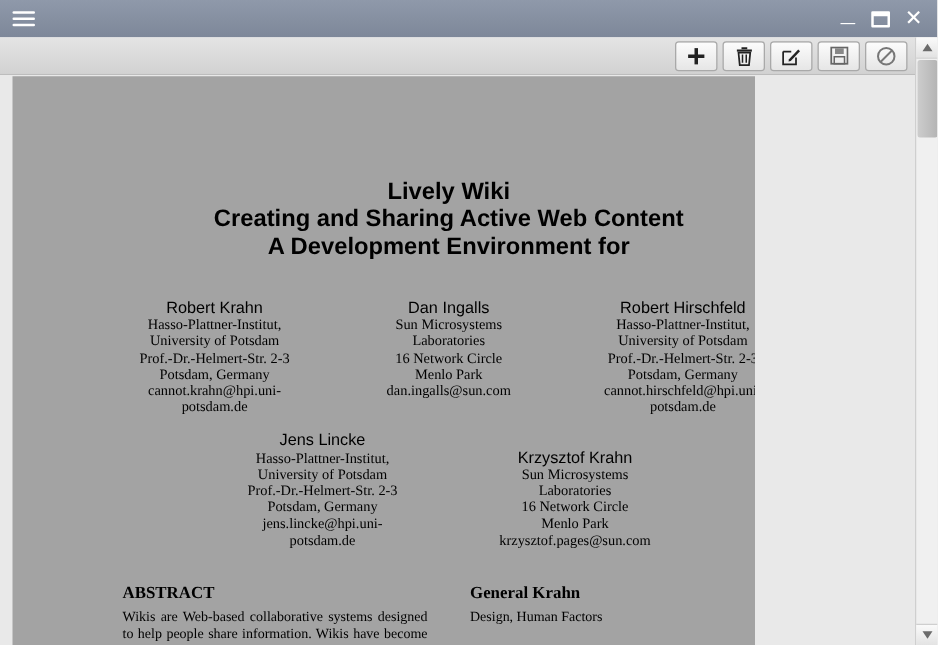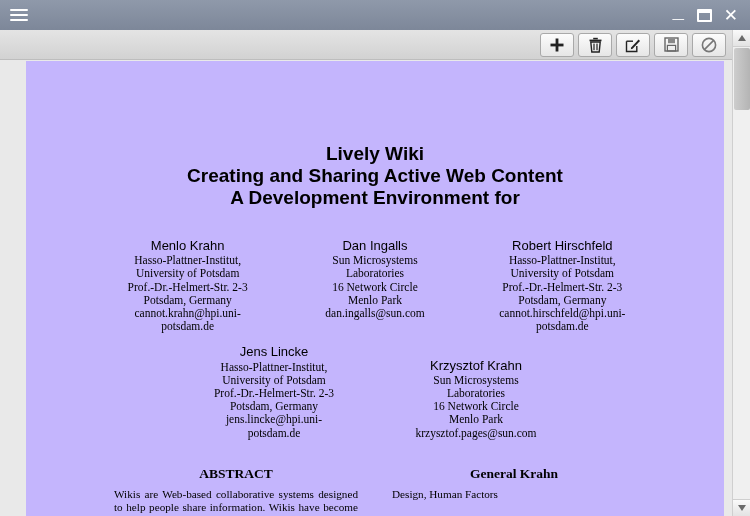--- a/index.html
+++ b/index.html
@@ -135,23 +135,23 @@
     top: 18px; left: 1px;
     width: 16px; height: 62px;
     background: linear-gradient(90deg, #cdcdcd, #b4b4b4);
     border-radius: 2px;
     cursor: pointer;
   }
 
   
   .page {
     position: absolute;
-    left: 26px; top: 31px;
-    width: 698px; height: 455px;
-    background: #c4b5fd;
+    left: 10px; top: 31px;
+    width: 594px; height: 455px;
+    background: #a3a3a3;
     overflow: hidden;
   }
   .paper {
     position: absolute;
     left: 0; top: 0;
     width: 698px;
     padding: 0 88px;
   }
 
   
@@ -195,21 +195,20 @@
     gap: 34px;
     margin-top: 26px;
   }
   .col { width: 246px; }
   .sec-head {
     font-family: "Liberation Serif", serif;
     font-weight: bold;
     font-size: 13.5px;
     color: #000;
     margin-bottom: 6px;
-    text-align: center;
   }
   .body-text {
     font-family: "Liberation Serif", serif;
     font-size: 11.2px;
     line-height: 13.6px;
     color: #000;
     text-align: justify;
   }
   .sec-block { margin-bottom: 16px; }
 </style>
@@ -285,21 +284,21 @@
       <div class="paper">
 
         <div class="doc-title">
           <span class="l1">Lively Wiki</span>
           <span class="l1">Creating and Sharing Active Web Content</span>
           <span class="l1">A Development Environment for</span>
         </div>
 
         <div class="authors">
           <div class="author">
-            <span class="aname">Menlo Krahn</span>
+            <span class="aname">Robert Krahn</span>
             <span class="aline">Hasso-Plattner-Institut,</span>
             <span class="aline">University of Potsdam</span>
             <span class="aline">Prof.-Dr.-Helmert-Str. 2-3</span>
             <span class="aline">Potsdam, Germany</span>
             <span class="aline">cannot.krahn@hpi.uni-</span>
             <span class="aline">potsdam.de</span>
           </div>
           <div class="author">
             <span class="aname">Dan Ingalls</span>
             <span class="aline">Sun Microsystems</span>

